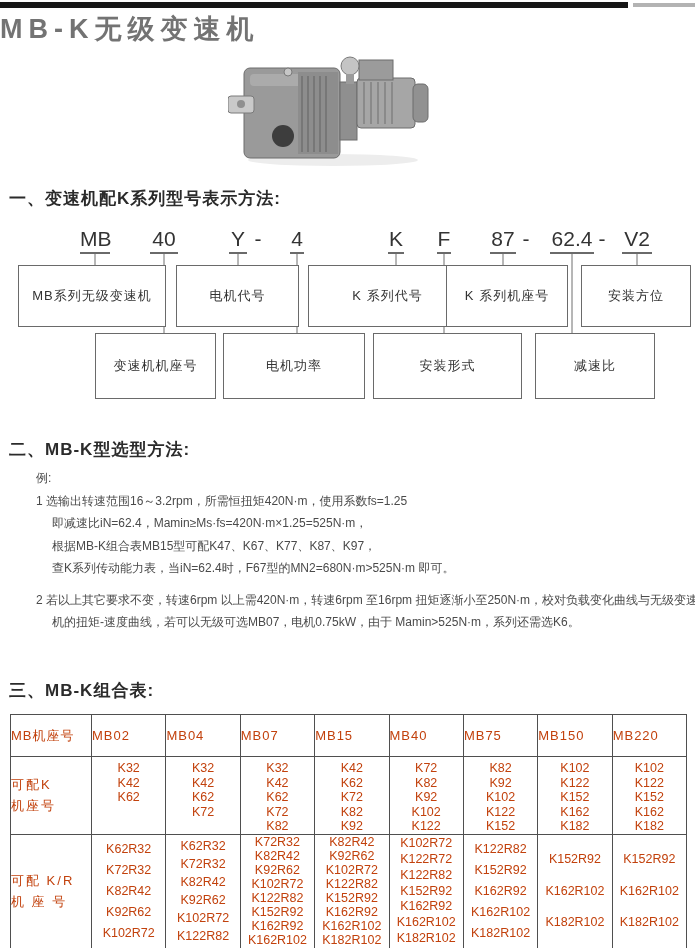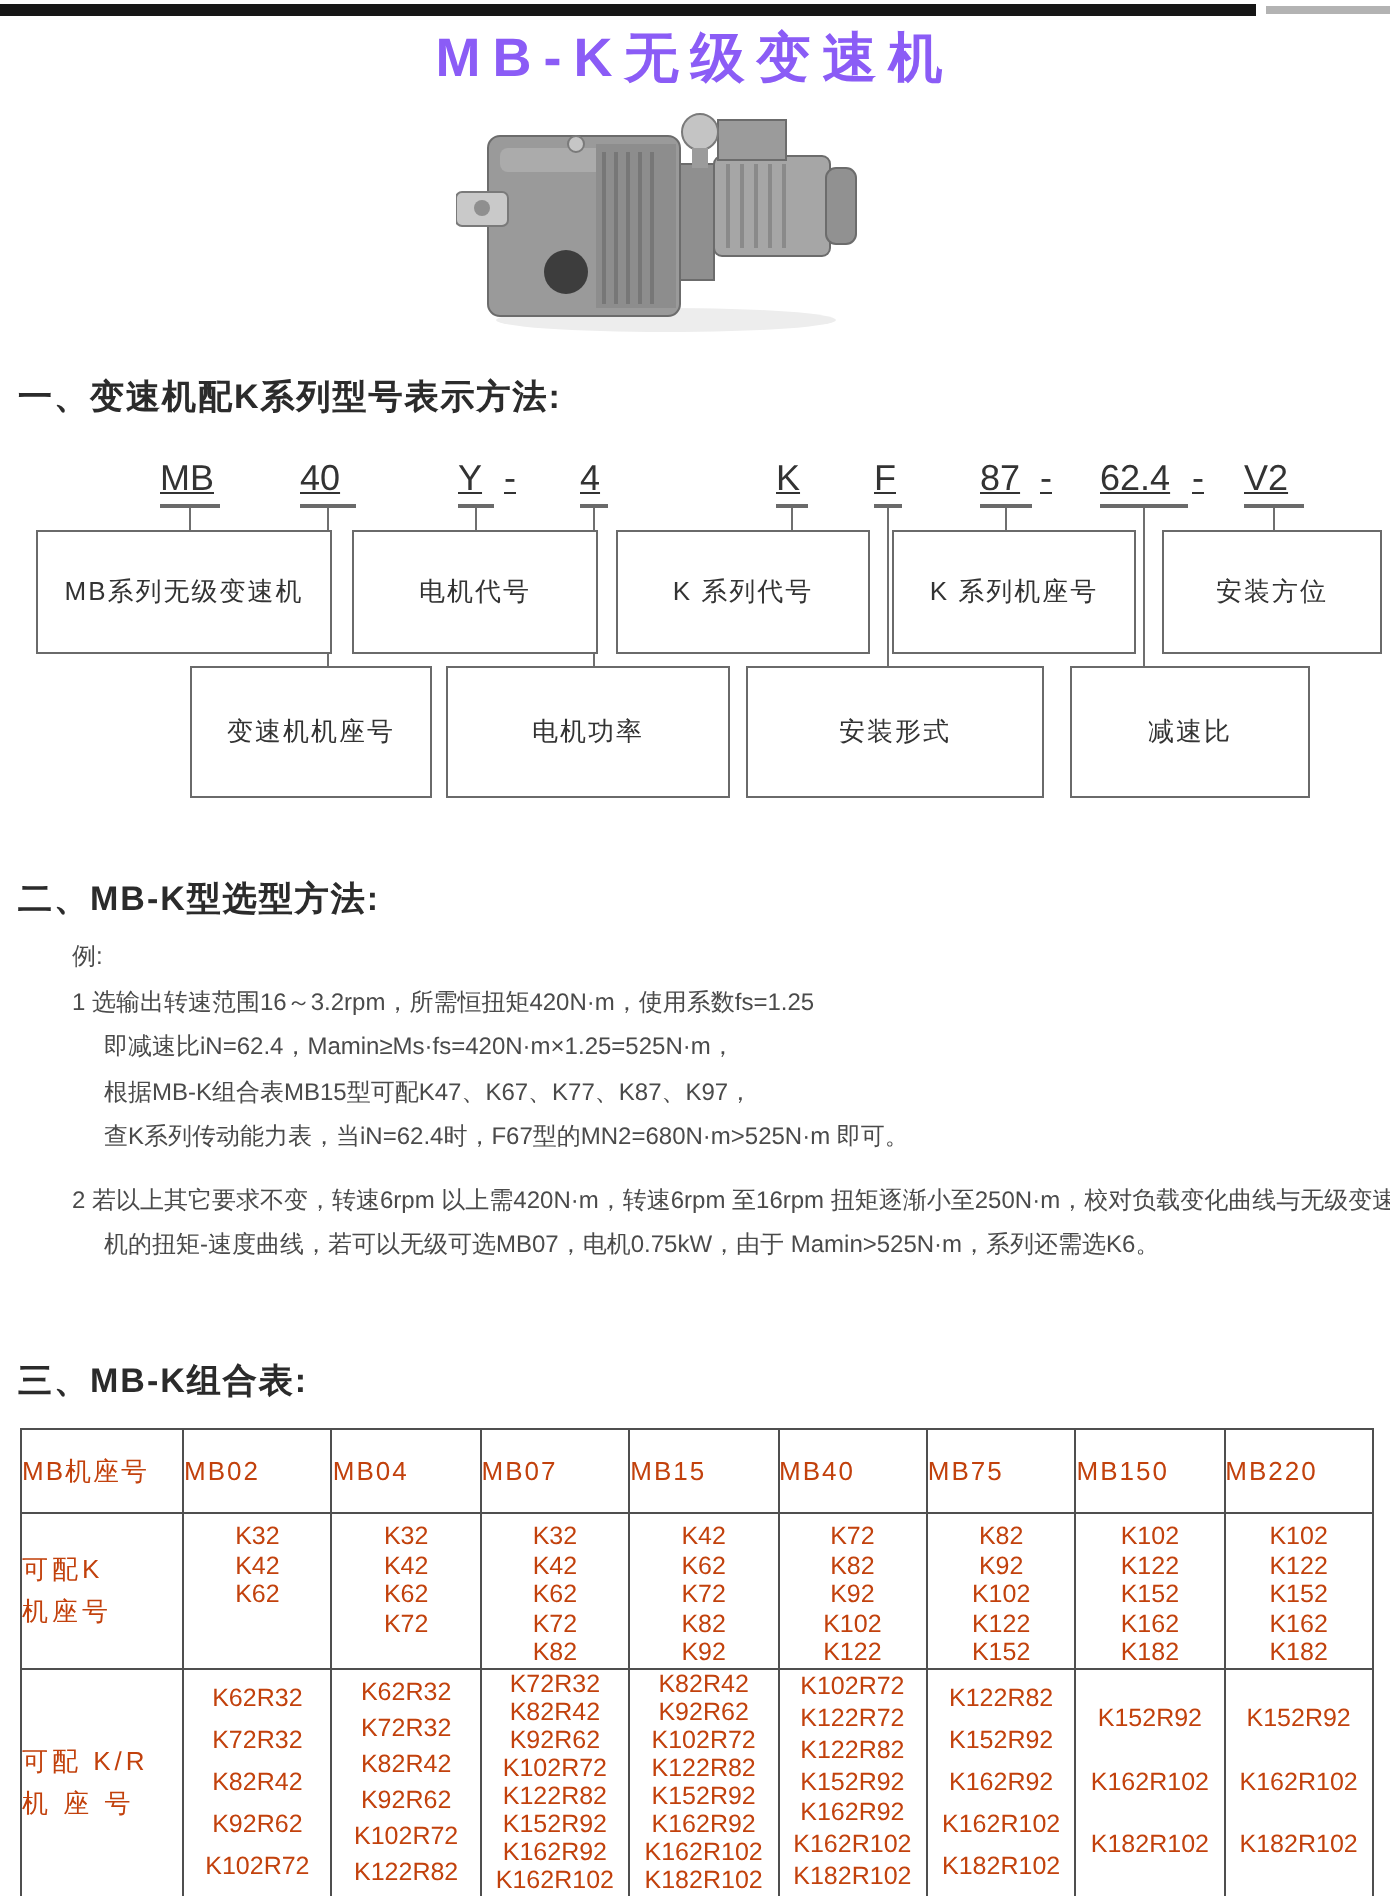--- a/index.html
+++ b/index.html
@@ -6,36 +6,36 @@
   .page{
     position:relative;width:695px;height:948px;background:#ffffff;
     font-family:"Liberation Sans","DejaVu Sans",sans-serif;color:#3a3a3a;
     overflow:hidden;margin:0 auto;
   }
   
   .topbar{position:absolute;left:0;top:2px;width:628px;height:6px;background:#161616;}
   .topbar-right{position:absolute;left:633px;top:3px;width:62px;height:4px;background:#b3b3b3;}
   
   .title{
-    position:absolute;left:0;top:11px;width:695px;text-align:center;
-    font-size:27px;font-weight:bold;letter-spacing:6px;color:#8b5cf6;
+    position:absolute;left:0;top:11px;width:695px;
+    font-size:27px;font-weight:bold;letter-spacing:6px;color:#737373;
   }
   
   .photo{position:absolute;left:228px;top:52px;width:210px;height:116px;}
   
   .sec-heading{
     position:absolute;left:9px;font-size:17px;font-weight:bold;color:#2b2b2b;letter-spacing:1px;
     white-space:nowrap;
   }
   .sec1{top:187px;} .sec2{top:438px;} .sec3{top:679px;}
   
   .diagram{position:absolute;left:0;top:225px;width:695px;height:180px;}
   .code-seg{
-    position:absolute;top:2px;height:25px;font-size:18px;color:#333;
-    line-height:24px;white-space:nowrap;text-decoration:underline;
+    position:absolute;top:2px;height:25px;text-align:center;font-size:21px;color:#333;
+    line-height:24px;white-space:nowrap;
   }
   .code-seg.u{border-bottom:2px solid #6a6a6a;}
   .connectors{position:absolute;left:0;top:0;width:695px;height:180px;}
   .dbox{
     position:absolute;border:1px solid #6a6a6a;background:#fff;
     display:flex;align-items:center;justify-content:center;
     font-size:13px;color:#333;letter-spacing:1px;white-space:nowrap;
   }
   .dbox.top{top:40px;height:60px;}
   .dbox.bot{top:108px;height:64px;}
@@ -127,21 +127,21 @@
     <span class="code-seg u" style="left:388px;width:16px;">K</span>
     <span class="code-seg u" style="left:437px;width:14px;">F</span>
     <span class="code-seg u" style="left:490px;width:26px;">87</span>
     <span class="code-seg" style="left:520px;width:12px;">-</span>
     <span class="code-seg u" style="left:550px;width:44px;">62.4</span>
     <span class="code-seg" style="left:596px;width:12px;">-</span>
     <span class="code-seg u" style="left:622px;width:30px;">V2</span>
 
     <div class="dbox top" style="left:18px;width:146px;">MB系列无级变速机</div>
     <div class="dbox top" style="left:176px;width:121px;">电机代号</div>
-    <div class="dbox top" style="left:308px;width:125px;">K 系列代号</div>
+    <div class="dbox top" style="left:308px;width:125px;padding-left:16px;">K 系列代号</div>
     <div class="dbox top" style="left:446px;width:120px;">K 系列机座号</div>
     <div class="dbox top" style="left:581px;width:108px;">安装方位</div>
 
     <div class="dbox bot" style="left:95px;width:119px;">变速机机座号</div>
     <div class="dbox bot" style="left:373px;width:147px;">安装形式</div>
     <div class="dbox bot" style="left:223px;width:140px;">电机功率</div>
     <div class="dbox bot" style="left:535px;width:118px;text-align:center;">减速比</div>
   </div>
 
   <div class="sec-heading sec2">二、MB-K型选型方法:</div>

